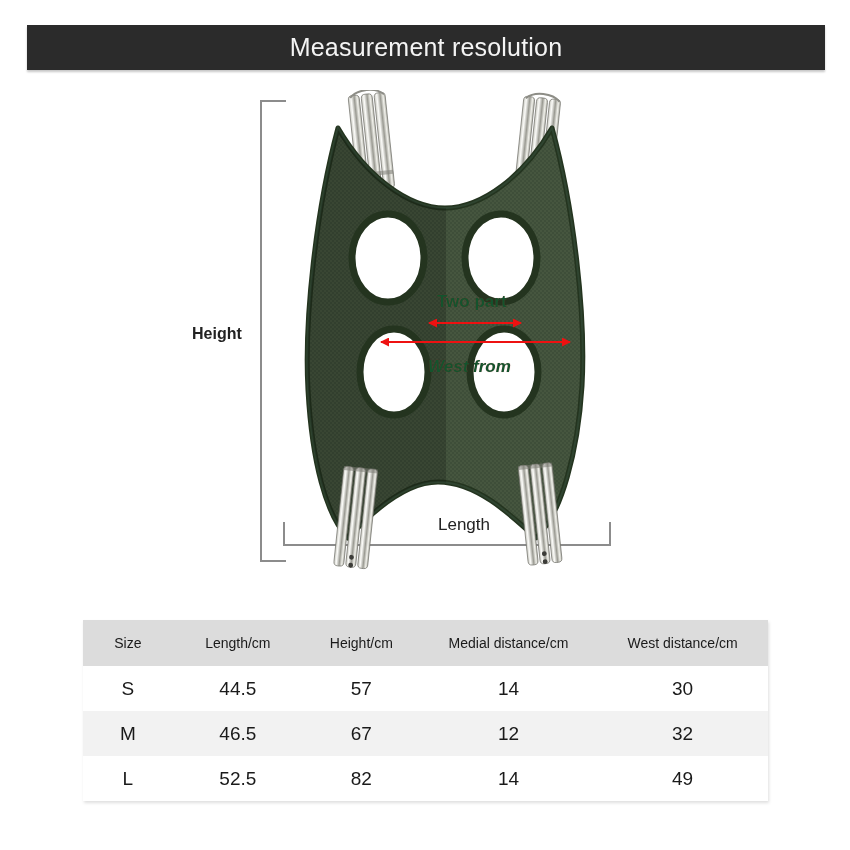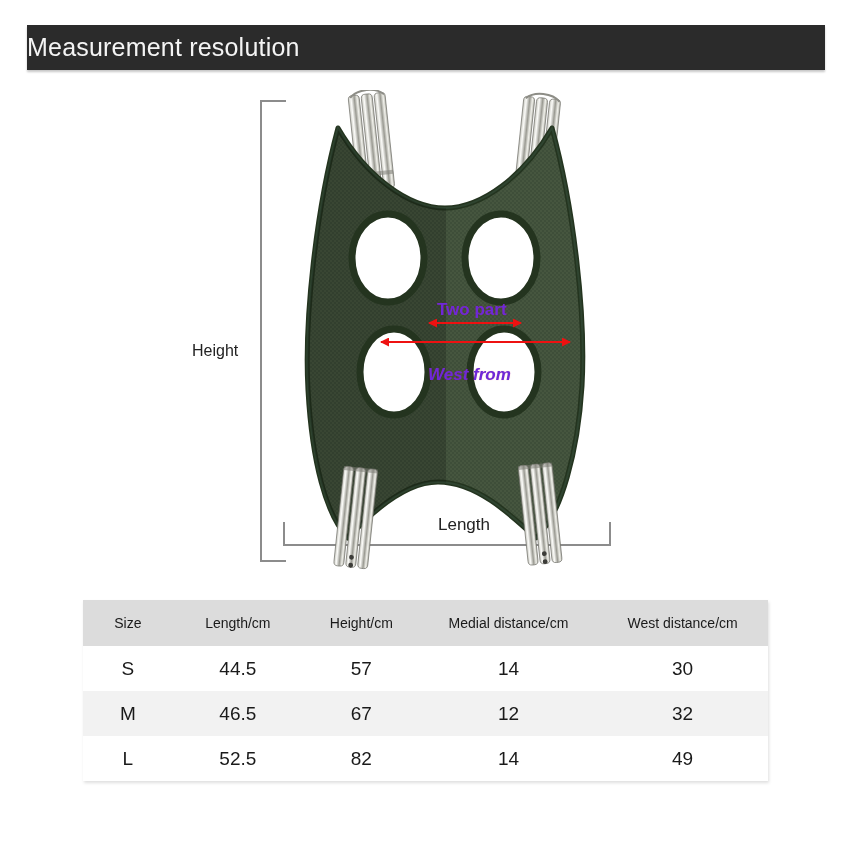--- a/index.html
+++ b/index.html
@@ -19,21 +19,21 @@
   .header-bar {
     position: absolute;
     left: 27px;
     top: 25px;
     width: 798px;
     height: 45px;
     background: #2b2b2b;
     box-shadow: 0 2px 2px rgba(0,0,0,0.22);
     display: flex;
     align-items: center;
-    justify-content: flex-start;
+    justify-content: center;
   }
   .header-title {
     color: #f4f4f4;
     font-size: 25px;
     font-weight: 400;
     letter-spacing: 0.2px;
     font-family: "Liberation Sans", sans-serif;
   }
 
   
@@ -53,23 +53,24 @@
     width: 26px;
     height: 462px;
     border-left: 2px solid #8c8c8c;
     border-top: 2px solid #8c8c8c;
     border-bottom: 2px solid #8c8c8c;
     box-sizing: border-box;
   }
   .height-label {
     position: absolute;
     left: 192px;
-    top: 272px;
+    top: 255px;
     font-size: 16px;
     color: #222;
+    font-weight: bold;
   }
 
   
   .length-bracket {
     position: absolute;
     left: 283px;
     top: 452px;
     width: 328px;
     height: 24px;
     border-bottom: 2px solid #8c8c8c;
@@ -93,42 +94,41 @@
     left: 286px;
     top: 20px;
     width: 320px;
     height: 480px;
   }
   .product svg { display: block; }
 
   
   .annot {
     position: absolute;
-    color: #6d28d9;
+    color: #14532d;
     font-size: 17px;
     font-weight: 700;
     white-space: nowrap;
     text-shadow: 0 0 1px rgba(238,17,17,0.35);
-    margin-top: 8px;
   }
   .annot-inner { left: 437px; top: 222px; }
   .annot-outer { left: 428px; top: 287px; font-style: italic; }
 
   .arrow-layer {
     position: absolute;
     left: 0; top: 0;
     width: 850px; height: 530px;
     pointer-events: none;
   }
 
   
   .size-table-wrap {
     position: absolute;
     left: 83px;
-    top: 600px;
+    top: 620px;
     width: 685px;
     box-shadow: 1px 2px 3px rgba(0,0,0,0.13);
     background: #fdba74;
   }
   table.size-table {
     width: 100%;
     border-collapse: collapse;
     table-layout: fixed;
   }
   table.size-table th,

